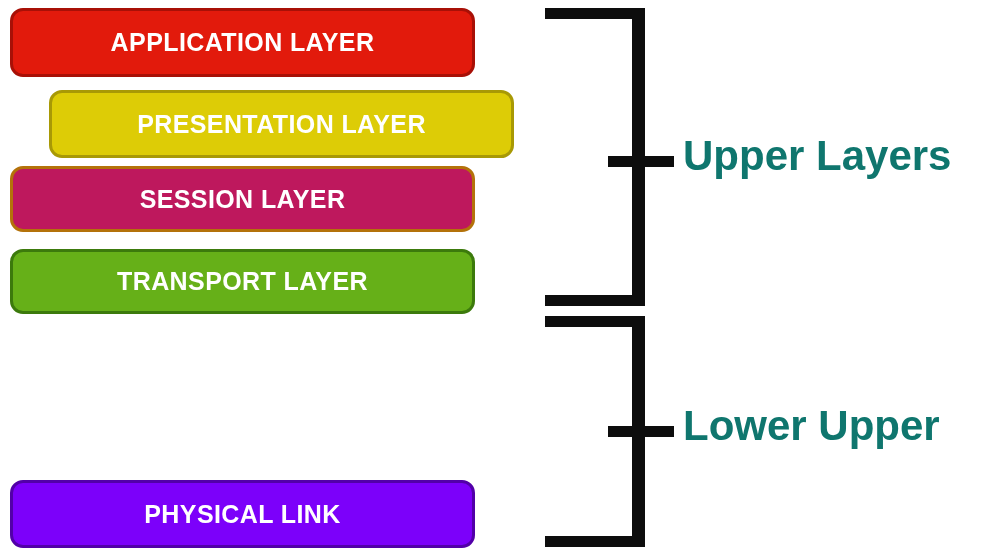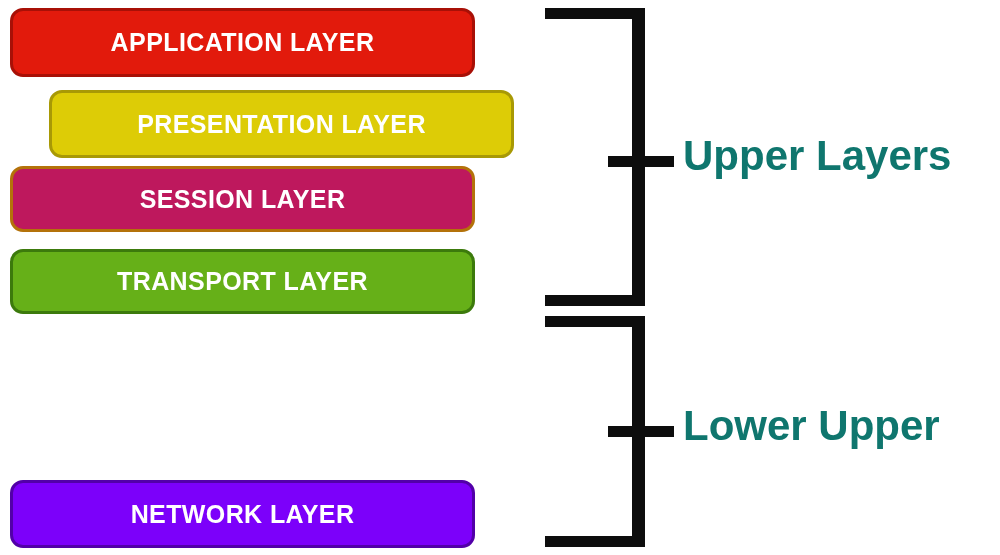--- a/index.html
+++ b/index.html
@@ -106,21 +106,21 @@
       <span class="layer-label">SESSION LAYER</span>
     </div>
 
     <div class="layer-bar" style="top: 249px; height: 65px; background: rgb(102, 176, 24); border-color: rgb(60, 122, 12);">
       <span class="layer-label">TRANSPORT LAYER</span>
     </div>
 
 
 
     <div class="layer-bar" style="top: 480px; height: 68px; background: rgb(124, 0, 250); border-color: rgb(82, 0, 168);">
-      <span class="layer-label">NETWORK LAYER</span>
+      <span class="layer-label">PHYSICAL LINK</span>
     </div>
 
   </div>
 
   <div id="bracket-group">
 
     <div class="bracket" style="top: 8px; height: 298px; border-top-color: rgb(13, 13, 13); border-right-color: rgb(13, 13, 13); border-bottom-color: rgb(13, 13, 13);"></div>
     <div class="bracket-tick" style="top: 156px; background: rgb(13, 13, 13);"></div>
     <div class="bracket-caption" style="top: 135px;">Upper Layers</div>
 

